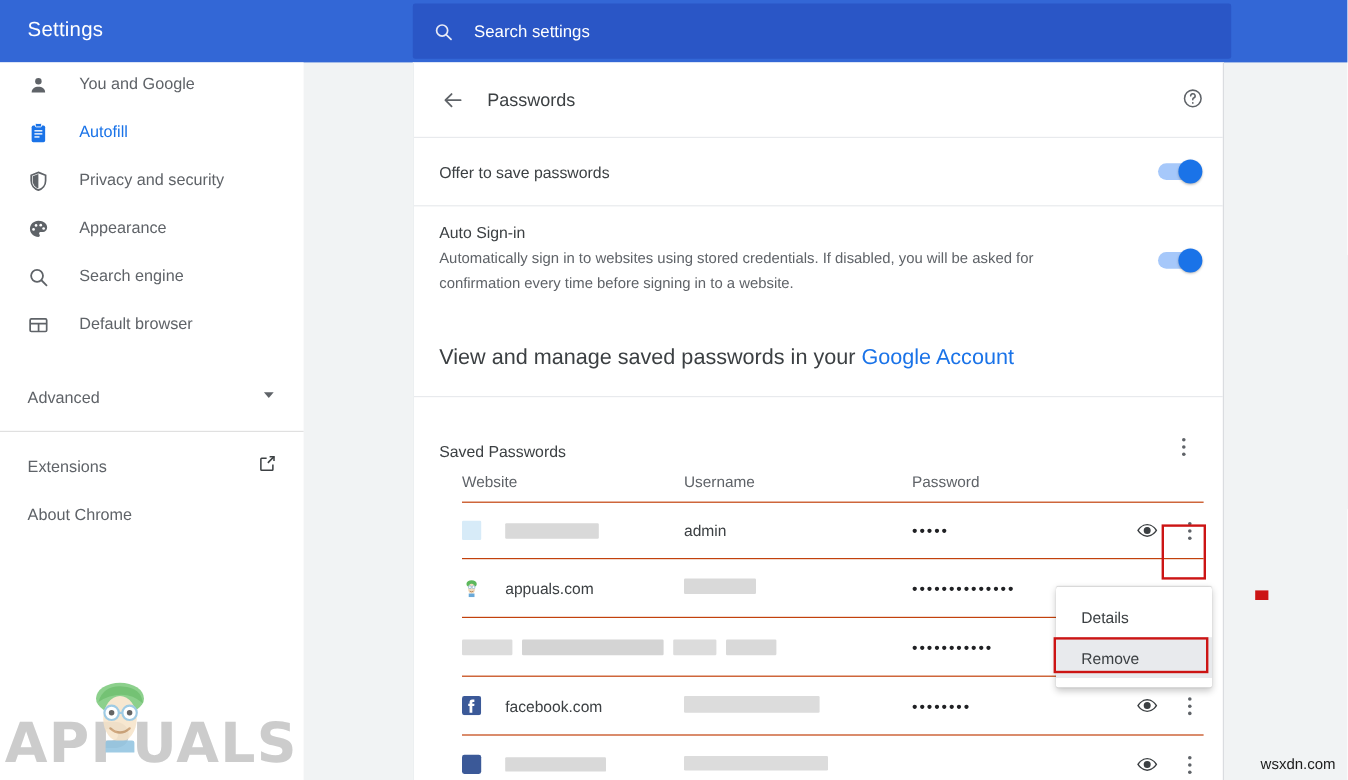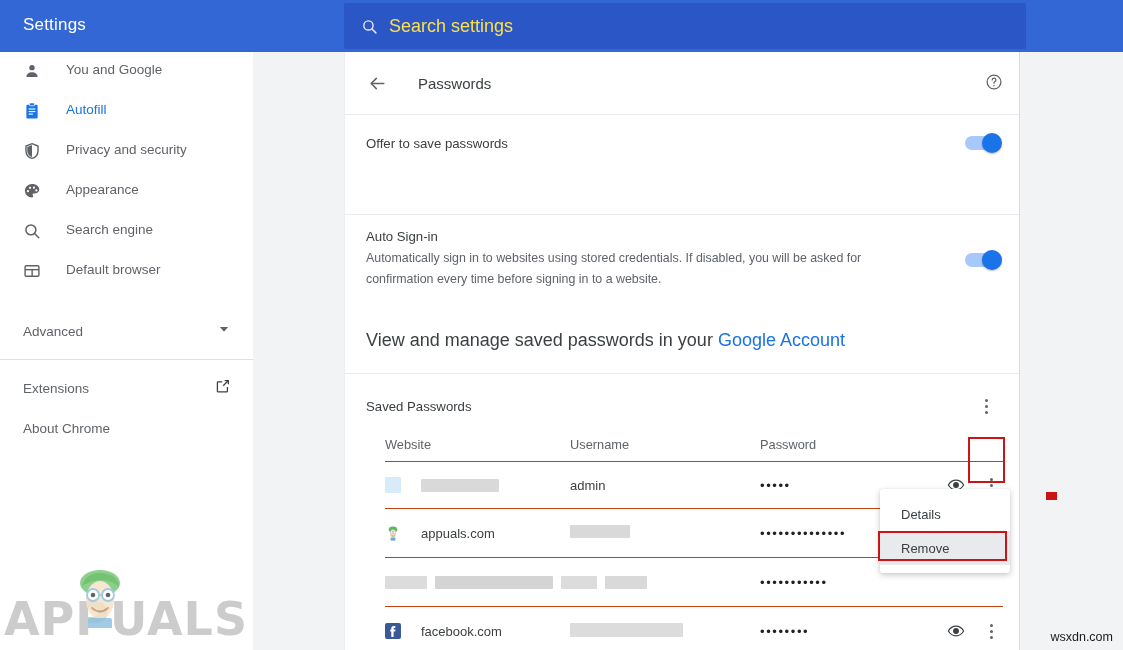--- a/index.html
+++ b/index.html
@@ -21,21 +21,21 @@
     position: absolute; left: 23px; top: 15px;
     color: #ffffff; font-size: 17px; letter-spacing: .2px;
   }
   .search-settings {
     position: absolute; left: 344px; top: 3px; width: 682px; height: 46px;
     background: #2a56c6; border-radius: 2px;
     display: flex; align-items: center;
   }
   .search-settings .mag { margin-left: 17px; display:flex; }
   .search-settings .ph {
-    margin-left: 11px; color: #fde047; font-size: 18px;
+    margin-left: 17px; color: #ffffff; font-size: 14px;
   }
 
   
   .sidebar {
     position: absolute; left: 0; top: 52px; width: 253px; height: 598px;
     background: #ffffff;
   }
   .nav-item {
     position: relative; height: 40px; display: flex; align-items: flex-start;
     padding-left: 23px; cursor: pointer;
@@ -62,21 +62,21 @@
   .main {
     position: absolute; left: 344px; top: 52px; width: 676px; height: 598px;
     background: #ffffff;
     border-left: 1px solid #eceff1; border-right: 1px solid #dadce0;
   }
   .page-head {
     height: 62px; display: flex; align-items: center; padding: 0 16px 0 19px;
     position: relative;
   }
   .back-btn { width: 26px; height: 26px; display:flex; align-items:center; justify-content:center; cursor:pointer; }
-  .page-title { margin-left: 28px; font-size: 15px; color: #3c4043; }
+  .page-title { margin-left: 16px; font-size: 15px; color: #3c4043; }
   .head-right { position: absolute; right: 13px; top: 18px; display: flex; align-items: center; }
   .help-btn { width: 24px; height: 24px; display:flex; align-items:center; justify-content:center; cursor:pointer; }
   .pw-search {
     margin-left: 14px; width: 180px; height: 25px;
     border-bottom: 1px solid #5f6368;
     display: flex; align-items: center;
   }
   .pw-search .mag2 { display:flex; margin-right: 7px; }
   .pw-search .ph2 { font-size: 12.5px; color: #5f6368; }
 
@@ -103,21 +103,21 @@
 
   .manage-row {
     padding: 22px 21px 22px 21px;
     border-top: 1px solid #e8eaed;
     font-size: 18px; color: #3c4043;
   }
   .manage-row a { color: #1a73e8; text-decoration: none; cursor: pointer; }
 
   .saved-head {
     position: relative; height: 54px; border-top: 1px solid #e8eaed;
-    display: flex; align-items: center; padding: 0 21px;
+    display: flex; align-items: flex-end; padding: 0 21px;
   }
   .saved-head .lbl { font-size: 13.2px; color: #3c4043; flex: 1; }
 
   .kebab { width: 24px; height: 24px; display:flex; flex-direction:column;
     align-items:center; justify-content:center; gap:3px; cursor:pointer; flex:0 0 auto; }
   .kebab i { width: 3px; height: 3px; border-radius: 50%; background: #5f6368; display:block; }
 
   
   .tbl { padding: 0 16px 0 40px; }
   .thead { display: flex; align-items: center; height: 34px; }
@@ -312,21 +312,21 @@
 
     <div class="setting-row" style="height:57px;">
       <div class="txtwrap">
         <div class="srow-title">Offer to save passwords</div>
       </div>
       <div class="toggle">
         <div class="knob"></div>
       </div>
     </div>
 
-    <div class="setting-row" style="min-height:90px; align-items:center;margin-top:43px;">
+    <div class="setting-row" style="min-height:90px; align-items:center;">
       <div class="txtwrap" style="padding-right:70px;">
         <div class="srow-title">Auto Sign-in</div>
         <div class="srow-sub">Automatically sign in to websites using stored credentials. If disabled, you will be asked for confirmation every time before signing in to a website.</div>
       </div>
       <div class="toggle">
         <div class="knob"></div>
       </div>
     </div>
 
     <div class="manage-row" style="border-top:none; padding-top:26px; padding-bottom:22px;">

